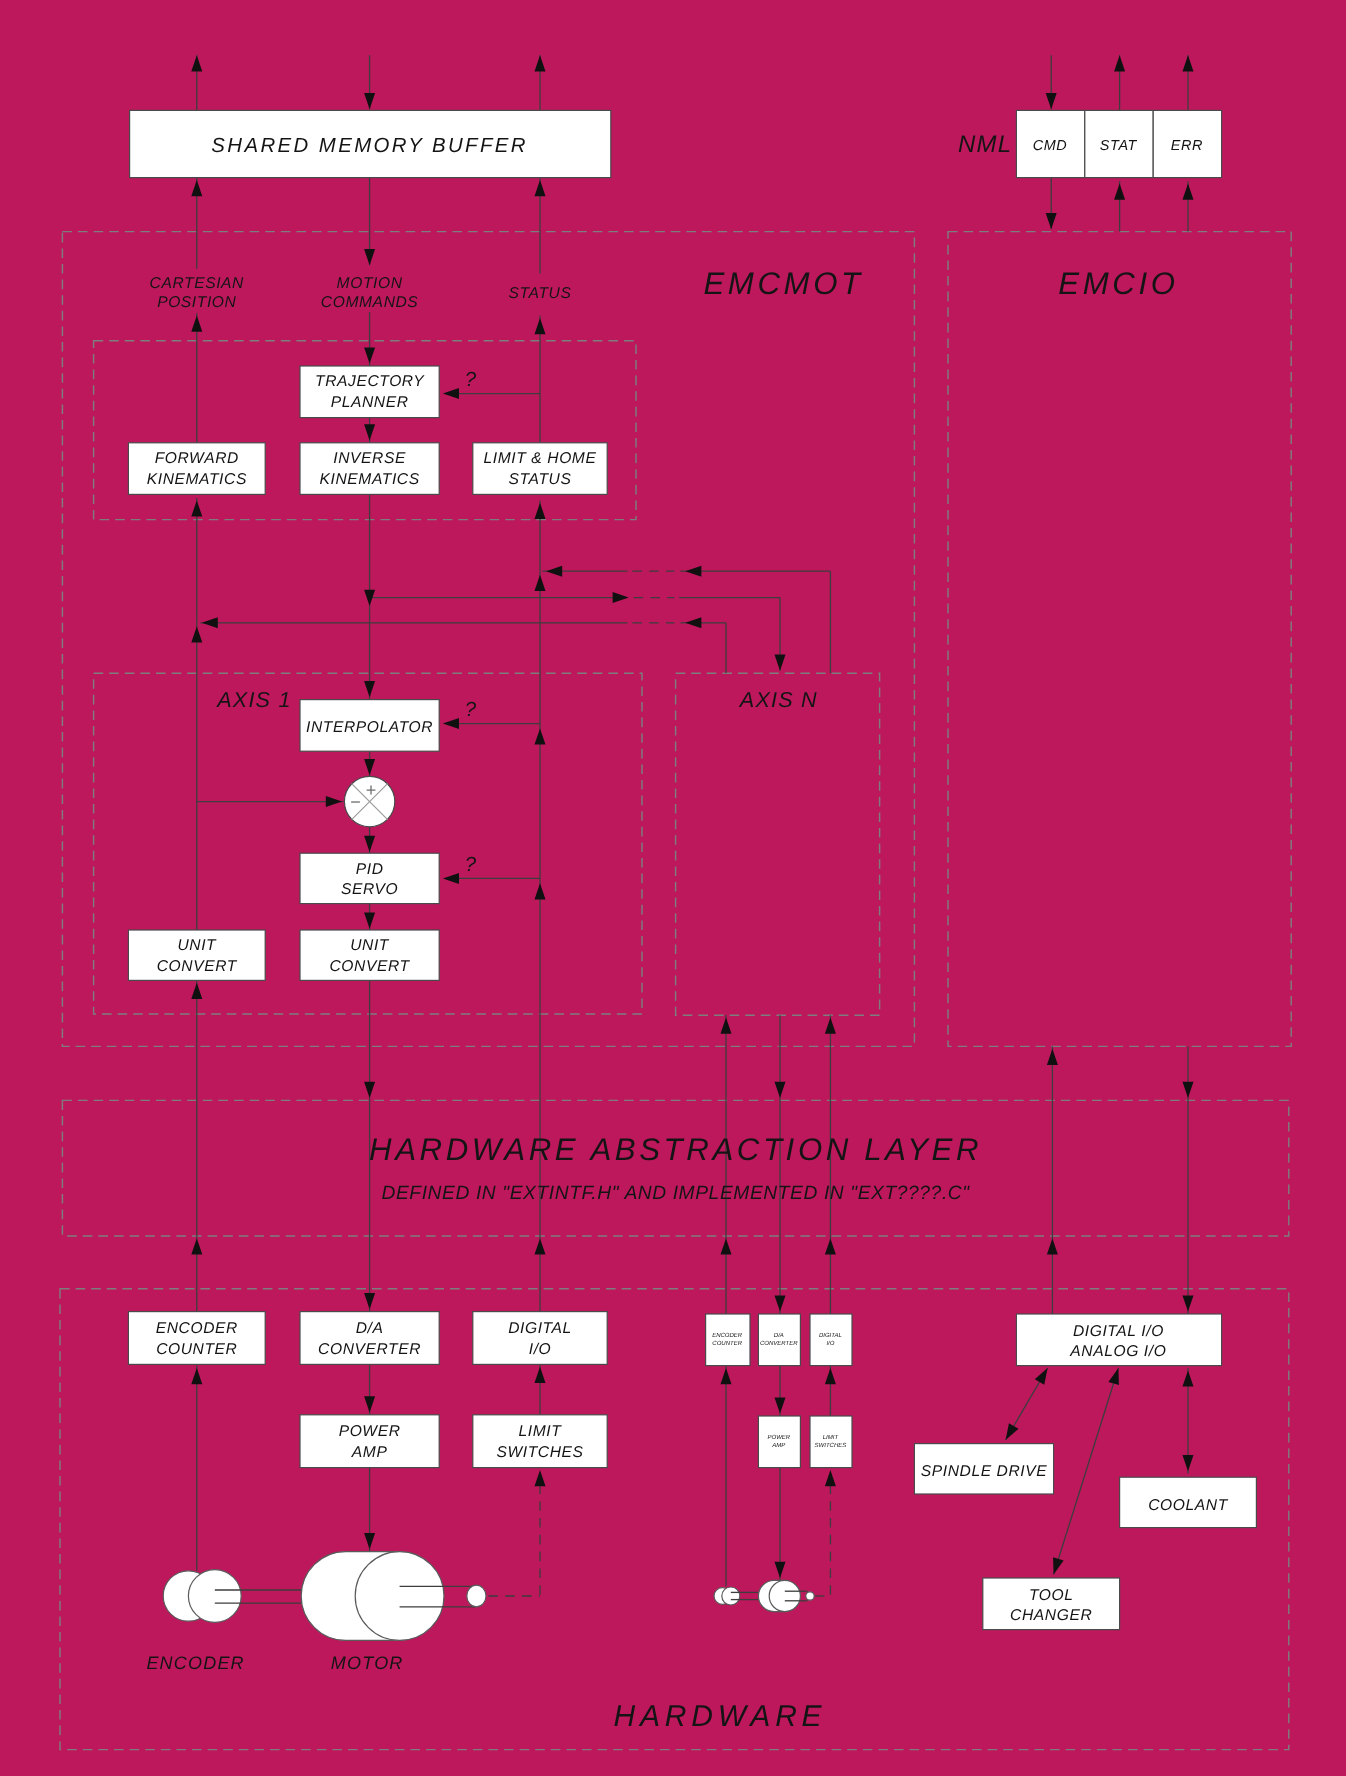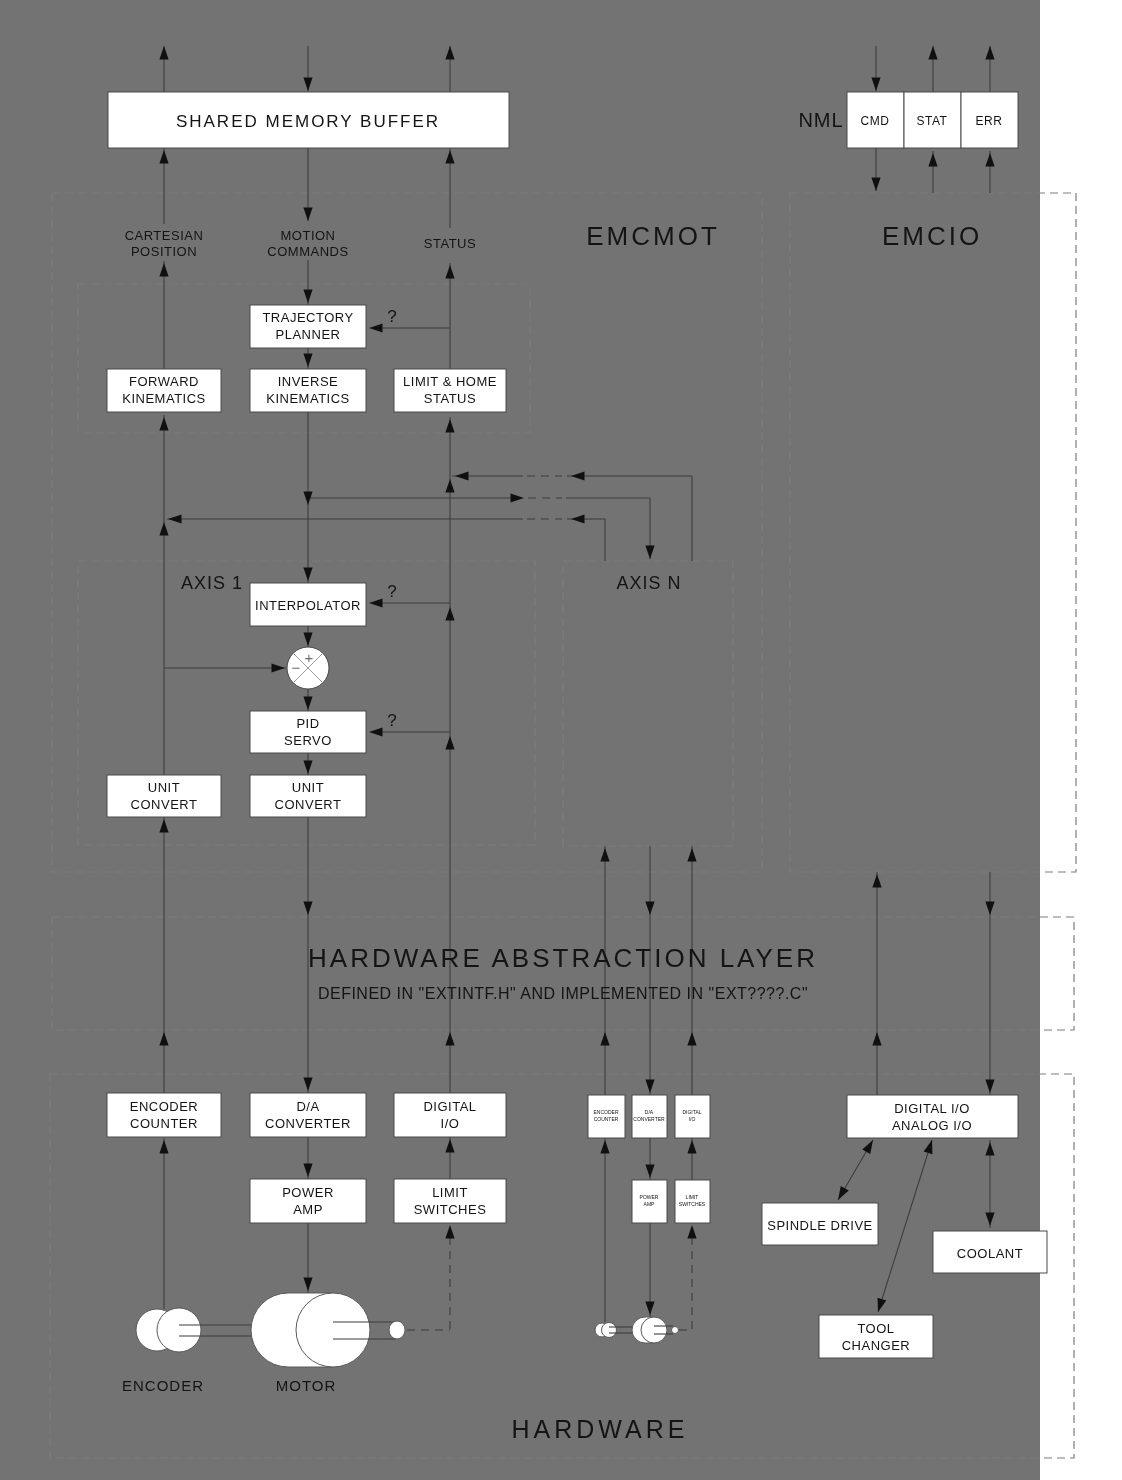--- a/index.html
+++ b/index.html
@@ -1,16 +1,16 @@
 <!DOCTYPE html>
 <html><head>
 <meta charset="utf-8">
 <style>
   html,body { margin:0; padding:0; background:#ffffff; }
-  .stage { width:1040px; height:1480px; position:relative; background:#737373; }
+  .stage { width:1122px; height:1480px; position:relative; background:#be185d;font-style:italic; }
   svg { display:block; }
   text { font-family:"Liberation Sans", sans-serif; fill:#141414; }
   .bx  { fill:#ffffff; stroke:#4a4a4a; stroke-width:1; }
   .db  { fill:none; stroke:#7d7d7d; stroke-width:1.2; stroke-dasharray:8 5; }
   .ln  { stroke:#3d3d3d; stroke-width:1.1; fill:none; }
   .lnd { stroke:#3d3d3d; stroke-width:1.1; fill:none; stroke-dasharray:8 6; }
   .dr  { fill:#ffffff; stroke:#5a5a5a; stroke-width:1; }
   .ah  { fill:#101010; }
   .xl  { stroke:#9a9a9a; stroke-width:1; }
   .t13 { font-size:13px; text-anchor:middle; letter-spacing:0.5px; }

